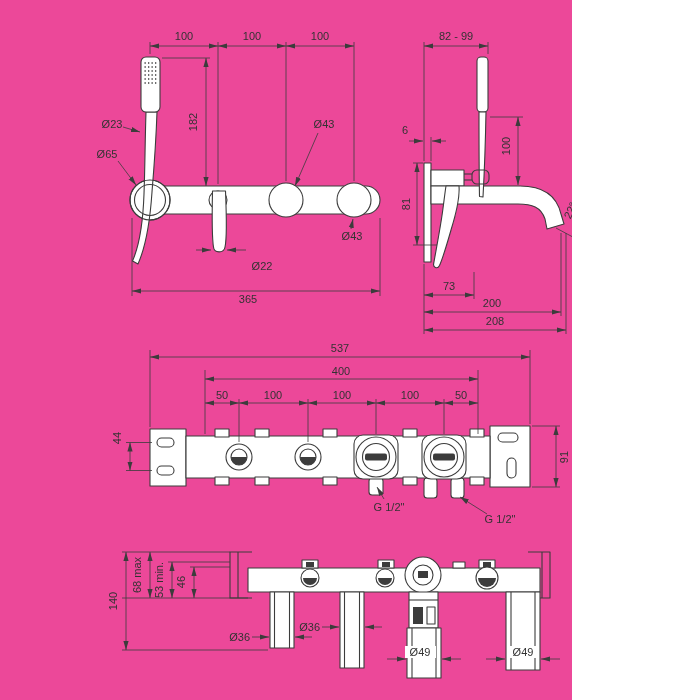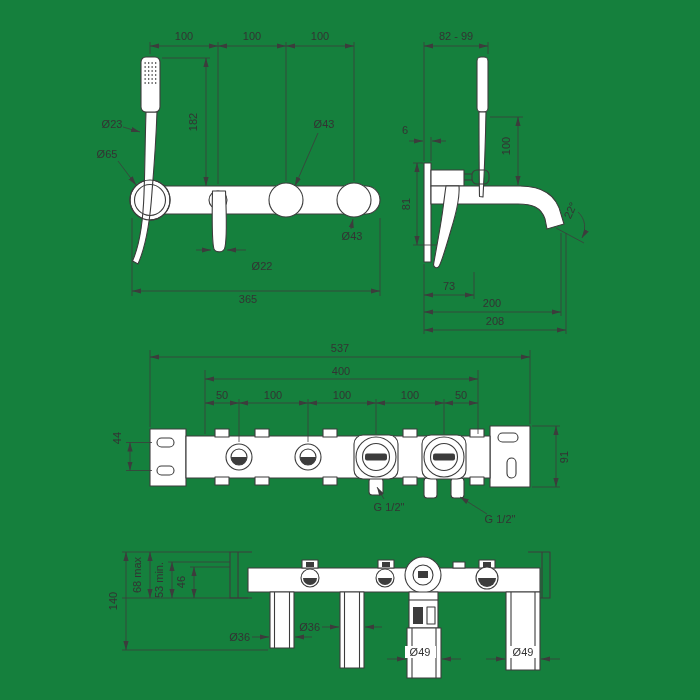--- a/index.html
+++ b/index.html
@@ -1,16 +1,16 @@
 <!DOCTYPE html>
 <html><head>
 <meta charset="utf-8">
 <style>
   html,body{margin:0;padding:0;background:#fff}
-  .sheet{width:700px;height:700px;background:#15803d;position:relative;overflow:hidden}
+  .sheet{width:572px;height:700px;background:#ec4899;position:relative;overflow:hidden}
   svg{display:block}
   .obj{fill:#fff;stroke:#3c3c3c;stroke-width:1.1;stroke-linejoin:round}
   .objn{fill:none;stroke:#3c3c3c;stroke-width:1.1;stroke-linejoin:round}
   .dim,.ext{fill:none;stroke:#3c3c3c;stroke-width:0.8}
   .dime{fill:none;stroke:#3c3c3c;stroke-width:0.8}
   .dk{fill:#3c3c3c;stroke:none}
   .wbg{fill:#fff;stroke:none}
   .dots{stroke:#3c3c3c;stroke-width:1.5;stroke-dasharray:1.3 2.2}
   text{font-family:"Liberation Sans","DejaVu Sans",sans-serif;font-size:11px;fill:#333}
   .tm{text-anchor:middle}

